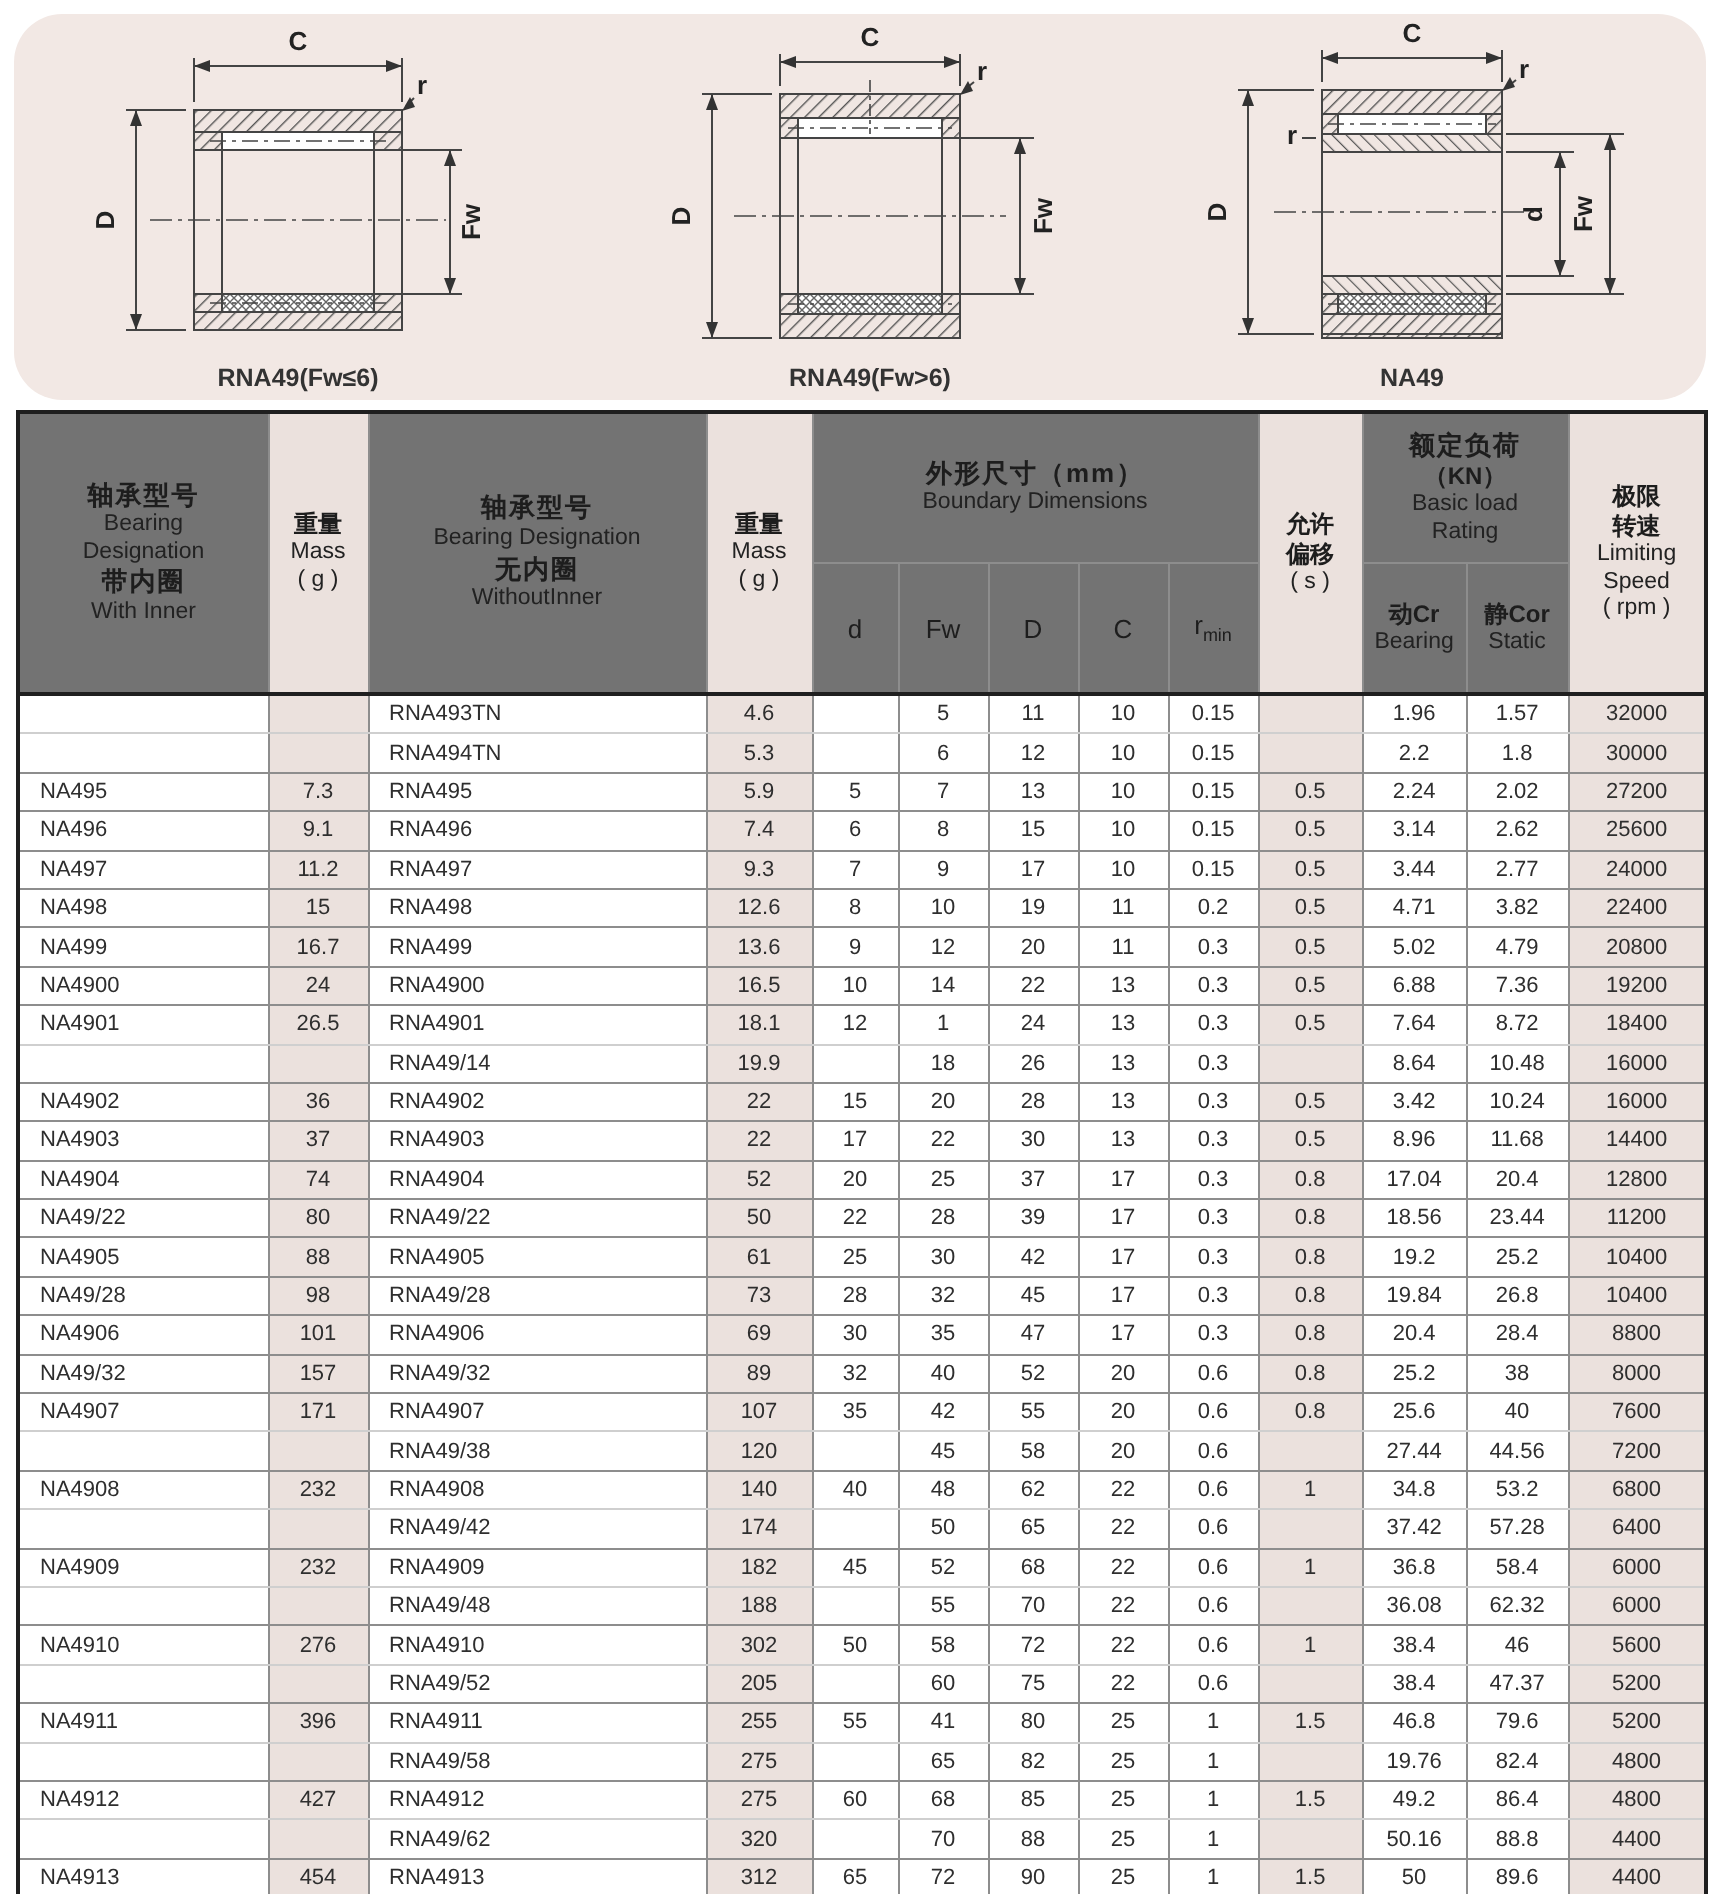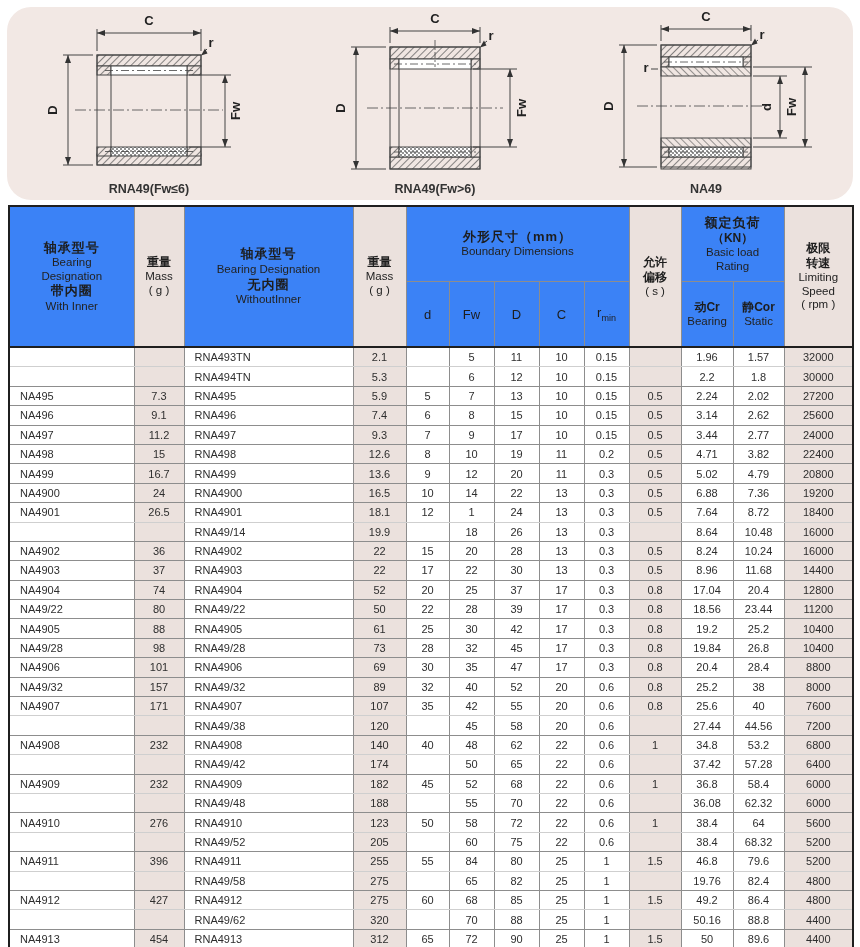--- a/index.html
+++ b/index.html
@@ -3,21 +3,21 @@
 <meta charset="utf-8">
 <style>
   html,body{margin:0;padding:0;background:#fff;width:860px;height:947px;overflow:hidden;
     font-family:"Liberation Sans","DejaVu Sans",sans-serif;}
   .page{position:relative;width:860px;height:947px;}
   .panel{position:absolute;left:7px;top:7px;width:846px;height:193px;background:#f2e8e4;
     border-radius:24px;display:flex;justify-content:space-around;align-items:flex-start;}
   .table-wrap{position:absolute;left:8px;top:205px;}
   table{border-collapse:collapse;table-layout:fixed;width:844px;border:2px solid #1f1f1f;}
   th,td{border:1px solid #8d8d8d;overflow:hidden;white-space:nowrap;}
-  thead th{background:#3b82f6;font-weight:normal;color:#1d1d1d;vertical-align:middle;text-align:center;padding:2px 1px;}
+  thead th{background:#737373;font-weight:normal;color:#1d1d1d;vertical-align:middle;text-align:center;padding:2px 1px;}
   thead{border-bottom:2px solid #1f1f1f;}
   .shade{background:#ebe1dd;}
   .cn{font-size:13px;font-weight:bold;letter-spacing:1px;line-height:1.25;}
   .cn.sm{font-size:12px;letter-spacing:0;}
   .en{font-size:11.5px;line-height:1.2;color:#222;}
   th.hb{height:70px;text-align:center;}
   .hr2 th{height:60px;font-size:13px;}
   .hr2 th.dim{font-size:13px;color:#1d1d1d;}
   .hr2 th sub{font-size:9px;}
   tbody td{height:18.4px;font-size:11px;color:#2e2e2e;text-align:center;padding:0 2px;}
@@ -290,21 +290,21 @@
             <div class="cn sm">静Cor</div>
             <div class="en">Static</div>
           </th>
         </tr>
       </thead>
       <tbody>
           <tr class="light-sep">
             <td class="txt"></td>
             <td class="shade"></td>
             <td class="txt">RNA493TN</td>
-            <td class="shade">2.1</td>
+            <td class="shade">4.6</td>
             <td></td>
             <td>5</td>
             <td>11</td>
             <td>10</td>
             <td>0.15</td>
             <td class="shade"></td>
             <td>1.96</td>
             <td>1.57</td>
             <td class="shade">32000</td>
           </tr>
@@ -447,21 +447,21 @@
             <td class="txt">NA4902</td>
             <td class="shade">36</td>
             <td class="txt">RNA4902</td>
             <td class="shade">22</td>
             <td>15</td>
             <td>20</td>
             <td>28</td>
             <td>13</td>
             <td>0.3</td>
             <td class="shade">0.5</td>
-            <td>8.24</td>
+            <td>3.42</td>
             <td>10.24</td>
             <td class="shade">16000</td>
           </tr>
           <tr>
             <td class="txt">NA4903</td>
             <td class="shade">37</td>
             <td class="txt">RNA4903</td>
             <td class="shade">22</td>
             <td>17</td>
             <td>22</td>
@@ -650,53 +650,53 @@
             <td>0.6</td>
             <td class="shade"></td>
             <td>36.08</td>
             <td>62.32</td>
             <td class="shade">6000</td>
           </tr>
           <tr class="light-sep">
             <td class="txt">NA4910</td>
             <td class="shade">276</td>
             <td class="txt">RNA4910</td>
-            <td class="shade">123</td>
+            <td class="shade">302</td>
             <td>50</td>
             <td>58</td>
             <td>72</td>
             <td>22</td>
             <td>0.6</td>
             <td class="shade">1</td>
             <td>38.4</td>
-            <td>64</td>
+            <td>46</td>
             <td class="shade">5600</td>
           </tr>
           <tr>
             <td class="txt"></td>
             <td class="shade"></td>
             <td class="txt">RNA49/52</td>
             <td class="shade">205</td>
             <td></td>
             <td>60</td>
             <td>75</td>
             <td>22</td>
             <td>0.6</td>
             <td class="shade"></td>
             <td>38.4</td>
-            <td>68.32</td>
+            <td>47.37</td>
             <td class="shade">5200</td>
           </tr>
           <tr class="light-sep">
             <td class="txt">NA4911</td>
             <td class="shade">396</td>
             <td class="txt">RNA4911</td>
             <td class="shade">255</td>
             <td>55</td>
-            <td>84</td>
+            <td>41</td>
             <td>80</td>
             <td>25</td>
             <td>1</td>
             <td class="shade">1.5</td>
             <td>46.8</td>
             <td>79.6</td>
             <td class="shade">5200</td>
           </tr>
           <tr>
             <td class="txt"></td>

